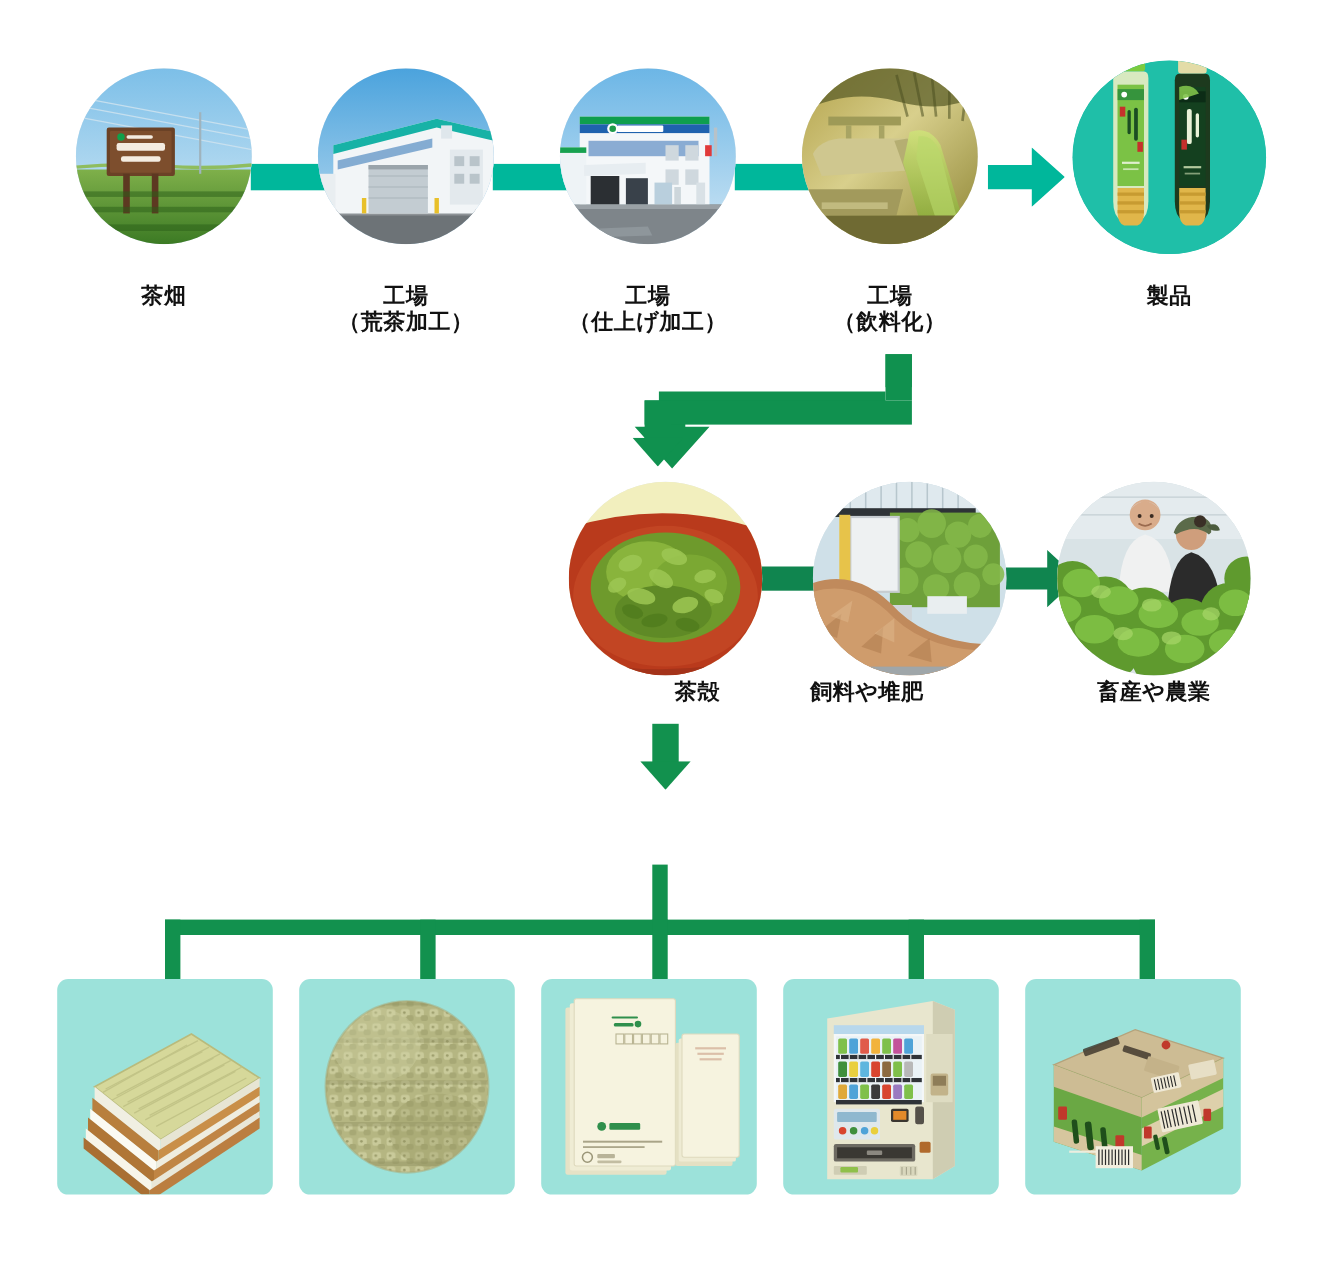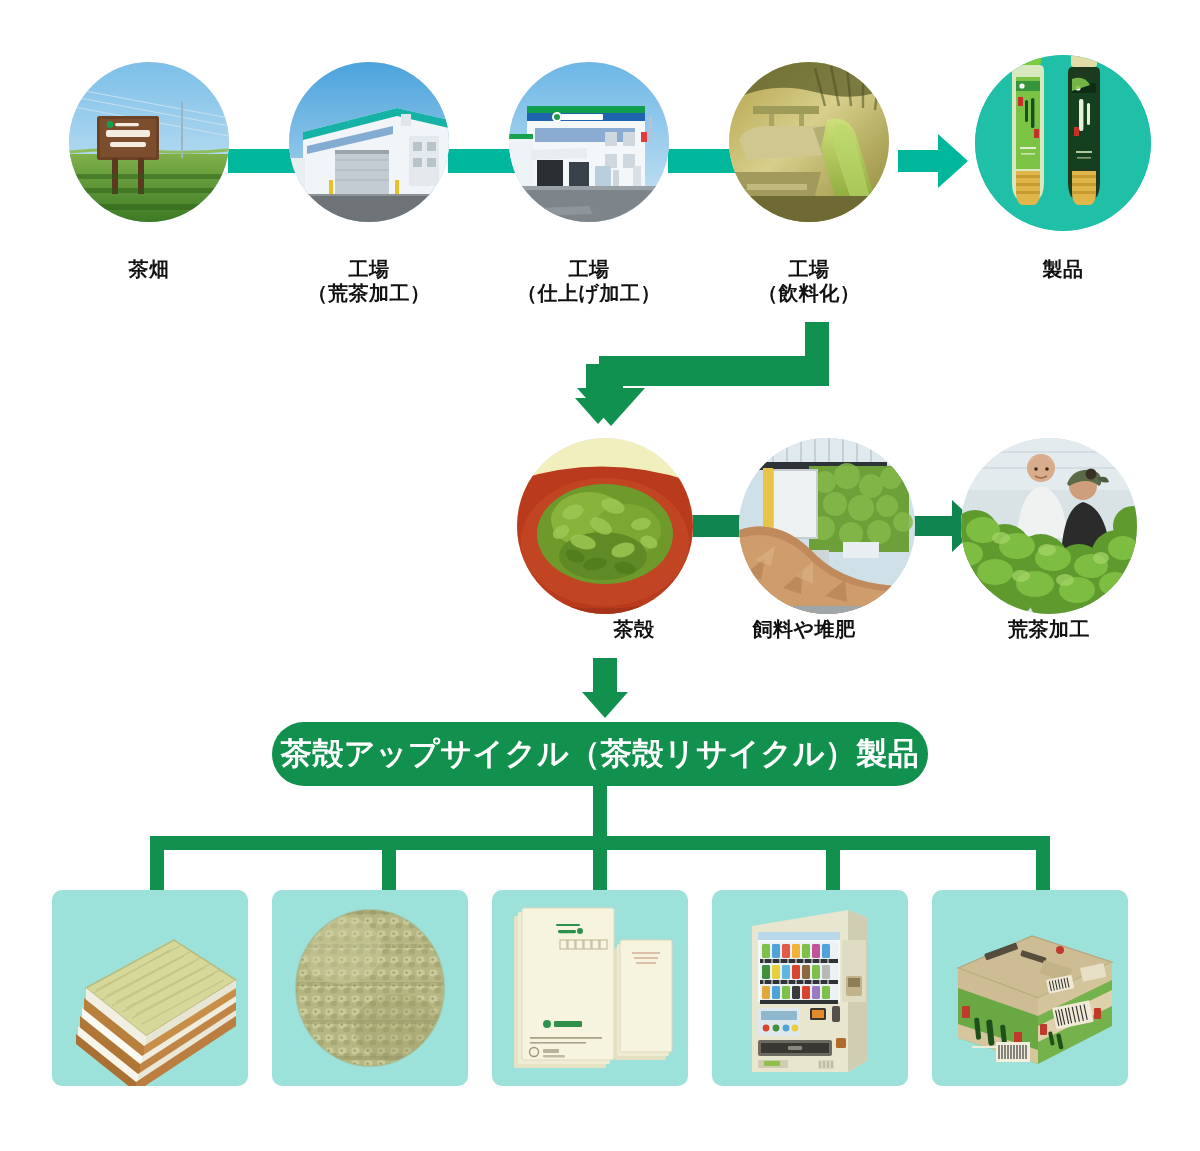--- a/index.html
+++ b/index.html
@@ -363,21 +363,21 @@
             <path d="M44 150 L64 132 L62 156Z"></path>
           <path d="M86 158 L106 142 L108 164Z"></path>
         </g>
         <g fill="#e0b78c" opacity=".5">
           <path d="M16 122 L36 108 L32 128Z"></path>
             <path d="M56 138 L74 124 L74 146Z"></path>
         </g>
         <rect x="0" y="168" width="176" height="8" fill="#9fa6a9"></rect>
       </svg>
     </div>
-    <div class="label" style="left:714px;top:617px;width:180px;">飼料や堆肥</div>
+    <div class="label" style="left:698px;top:617px;width:180px;">飼料や堆肥</div>
   </div>
 
   <div class="node">
     <div class="circle" style="left:961px;top:438px;width:176px;height:176px;">
       <svg class="art" viewBox="0 0 176 176" preserveAspectRatio="none">
         <rect width="176" height="176" fill="#d9e3e6"></rect>
         <rect x="0" y="0" width="176" height="52" fill="#e4ebee"></rect>
         <g stroke="#c4cfd4" stroke-width="1.2">
             <path d="M0 14H176M0 30H176"></path>
           </g>
@@ -421,31 +421,28 @@
         </g>
         <g fill="#a8d86a" opacity=".7">
           <ellipse cx="40" cy="100" rx="9" ry="6"></ellipse>
             <ellipse cx="86" cy="112" rx="9" ry="6"></ellipse>
           <ellipse cx="140" cy="120" rx="8" ry="6"></ellipse>
             <ellipse cx="60" cy="138" rx="9" ry="6"></ellipse>
           <ellipse cx="104" cy="142" rx="9" ry="6"></ellipse>
         </g>
       </svg>
     </div>
-    <div class="label" style="left:959px;top:617px;width:180px;">荒茶加工</div>
+    <div class="label" style="left:959px;top:617px;width:180px;">畜産や農業</div>
   </div>
 
   <div class="vline" style="left:593px;top:658px;width:24px;height:36px;"></div>
   <svg style="position:absolute;left:582px;top:692px;width:46px;height:26px;" viewBox="0 0 46 26">
     <path d="M0 0 L46 0 L23 26 Z" fill="#12914e"></path>
   </svg>
 
-  <div class="banner" style="left:272px;top:722px;width:656px;height:64px;">
-    <span>茶殻アップサイクル（茶殻リサイクル）製品</span>
-  </div>
 
   <div class="vline" style="left:593px;top:786px;width:14px;height:56px;"></div>
   <div class="hline" style="left:150px;top:836px;width:900px;height:14px;"></div>
 
   <div class="vline" style="left:150px;top:836px;width:14px;height:58px;"></div>
   <div class="vline" style="left:382px;top:836px;width:14px;height:58px;"></div>
   <div class="vline" style="left:593px;top:836px;width:14px;height:58px;"></div>
   <div class="vline" style="left:826px;top:836px;width:14px;height:58px;"></div>
   <div class="vline" style="left:1036px;top:836px;width:14px;height:58px;"></div>
 

